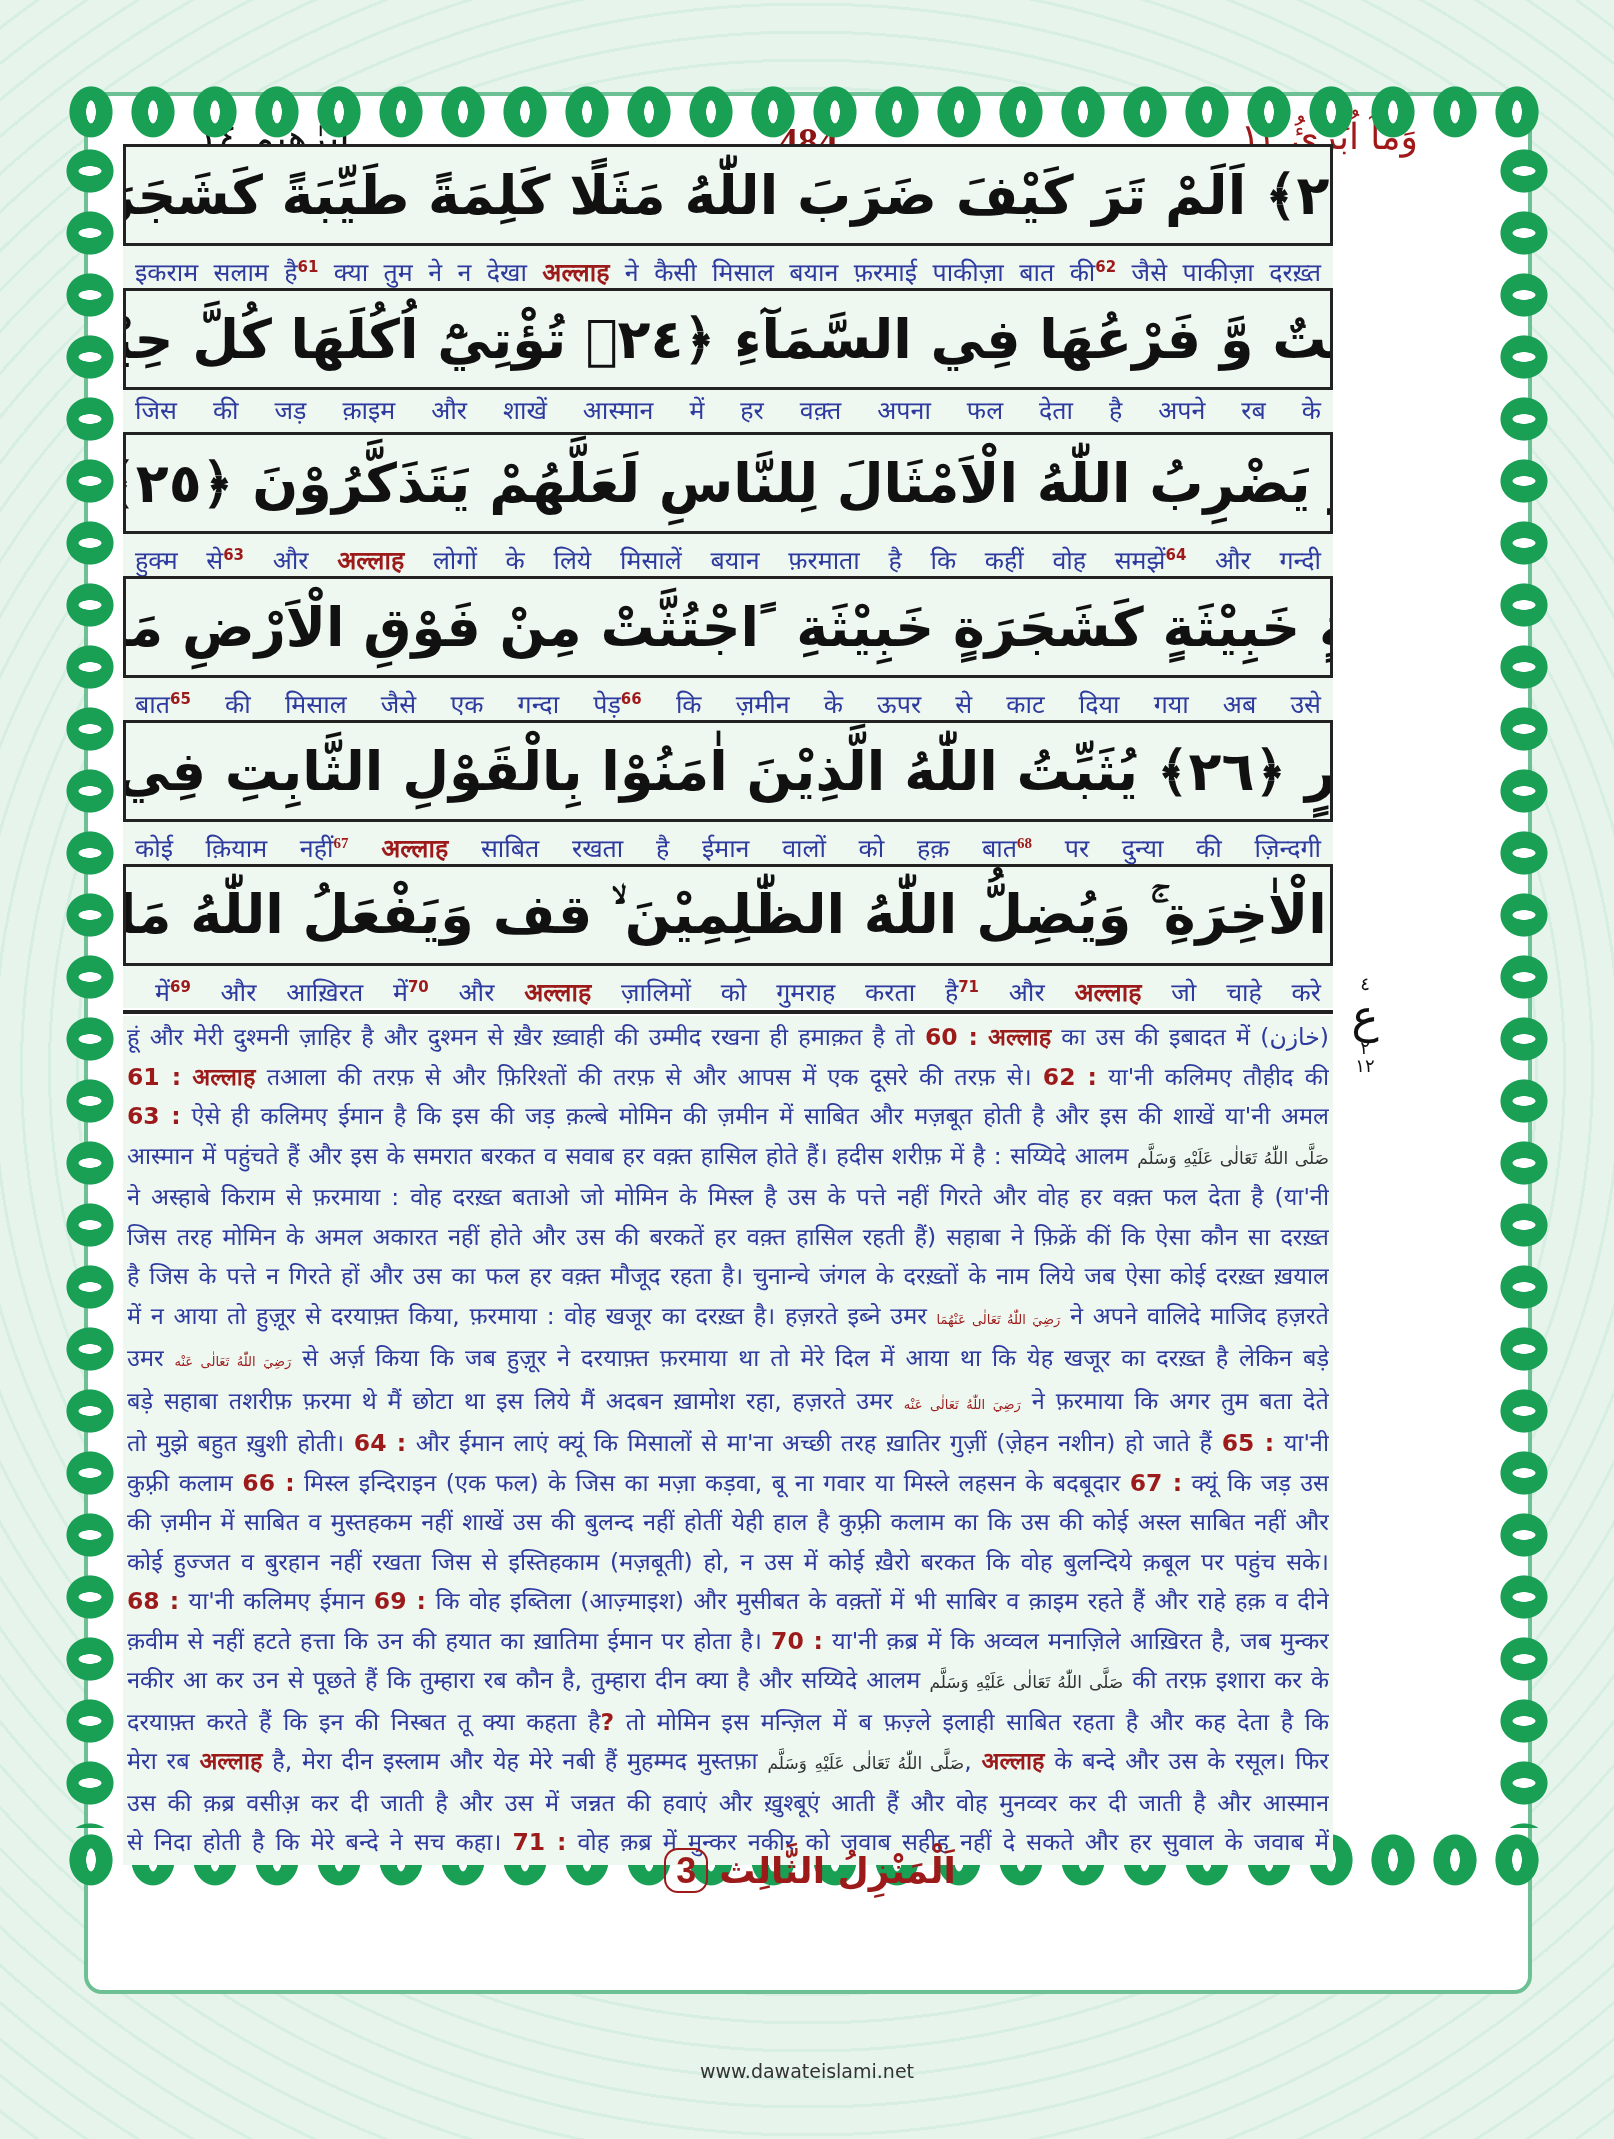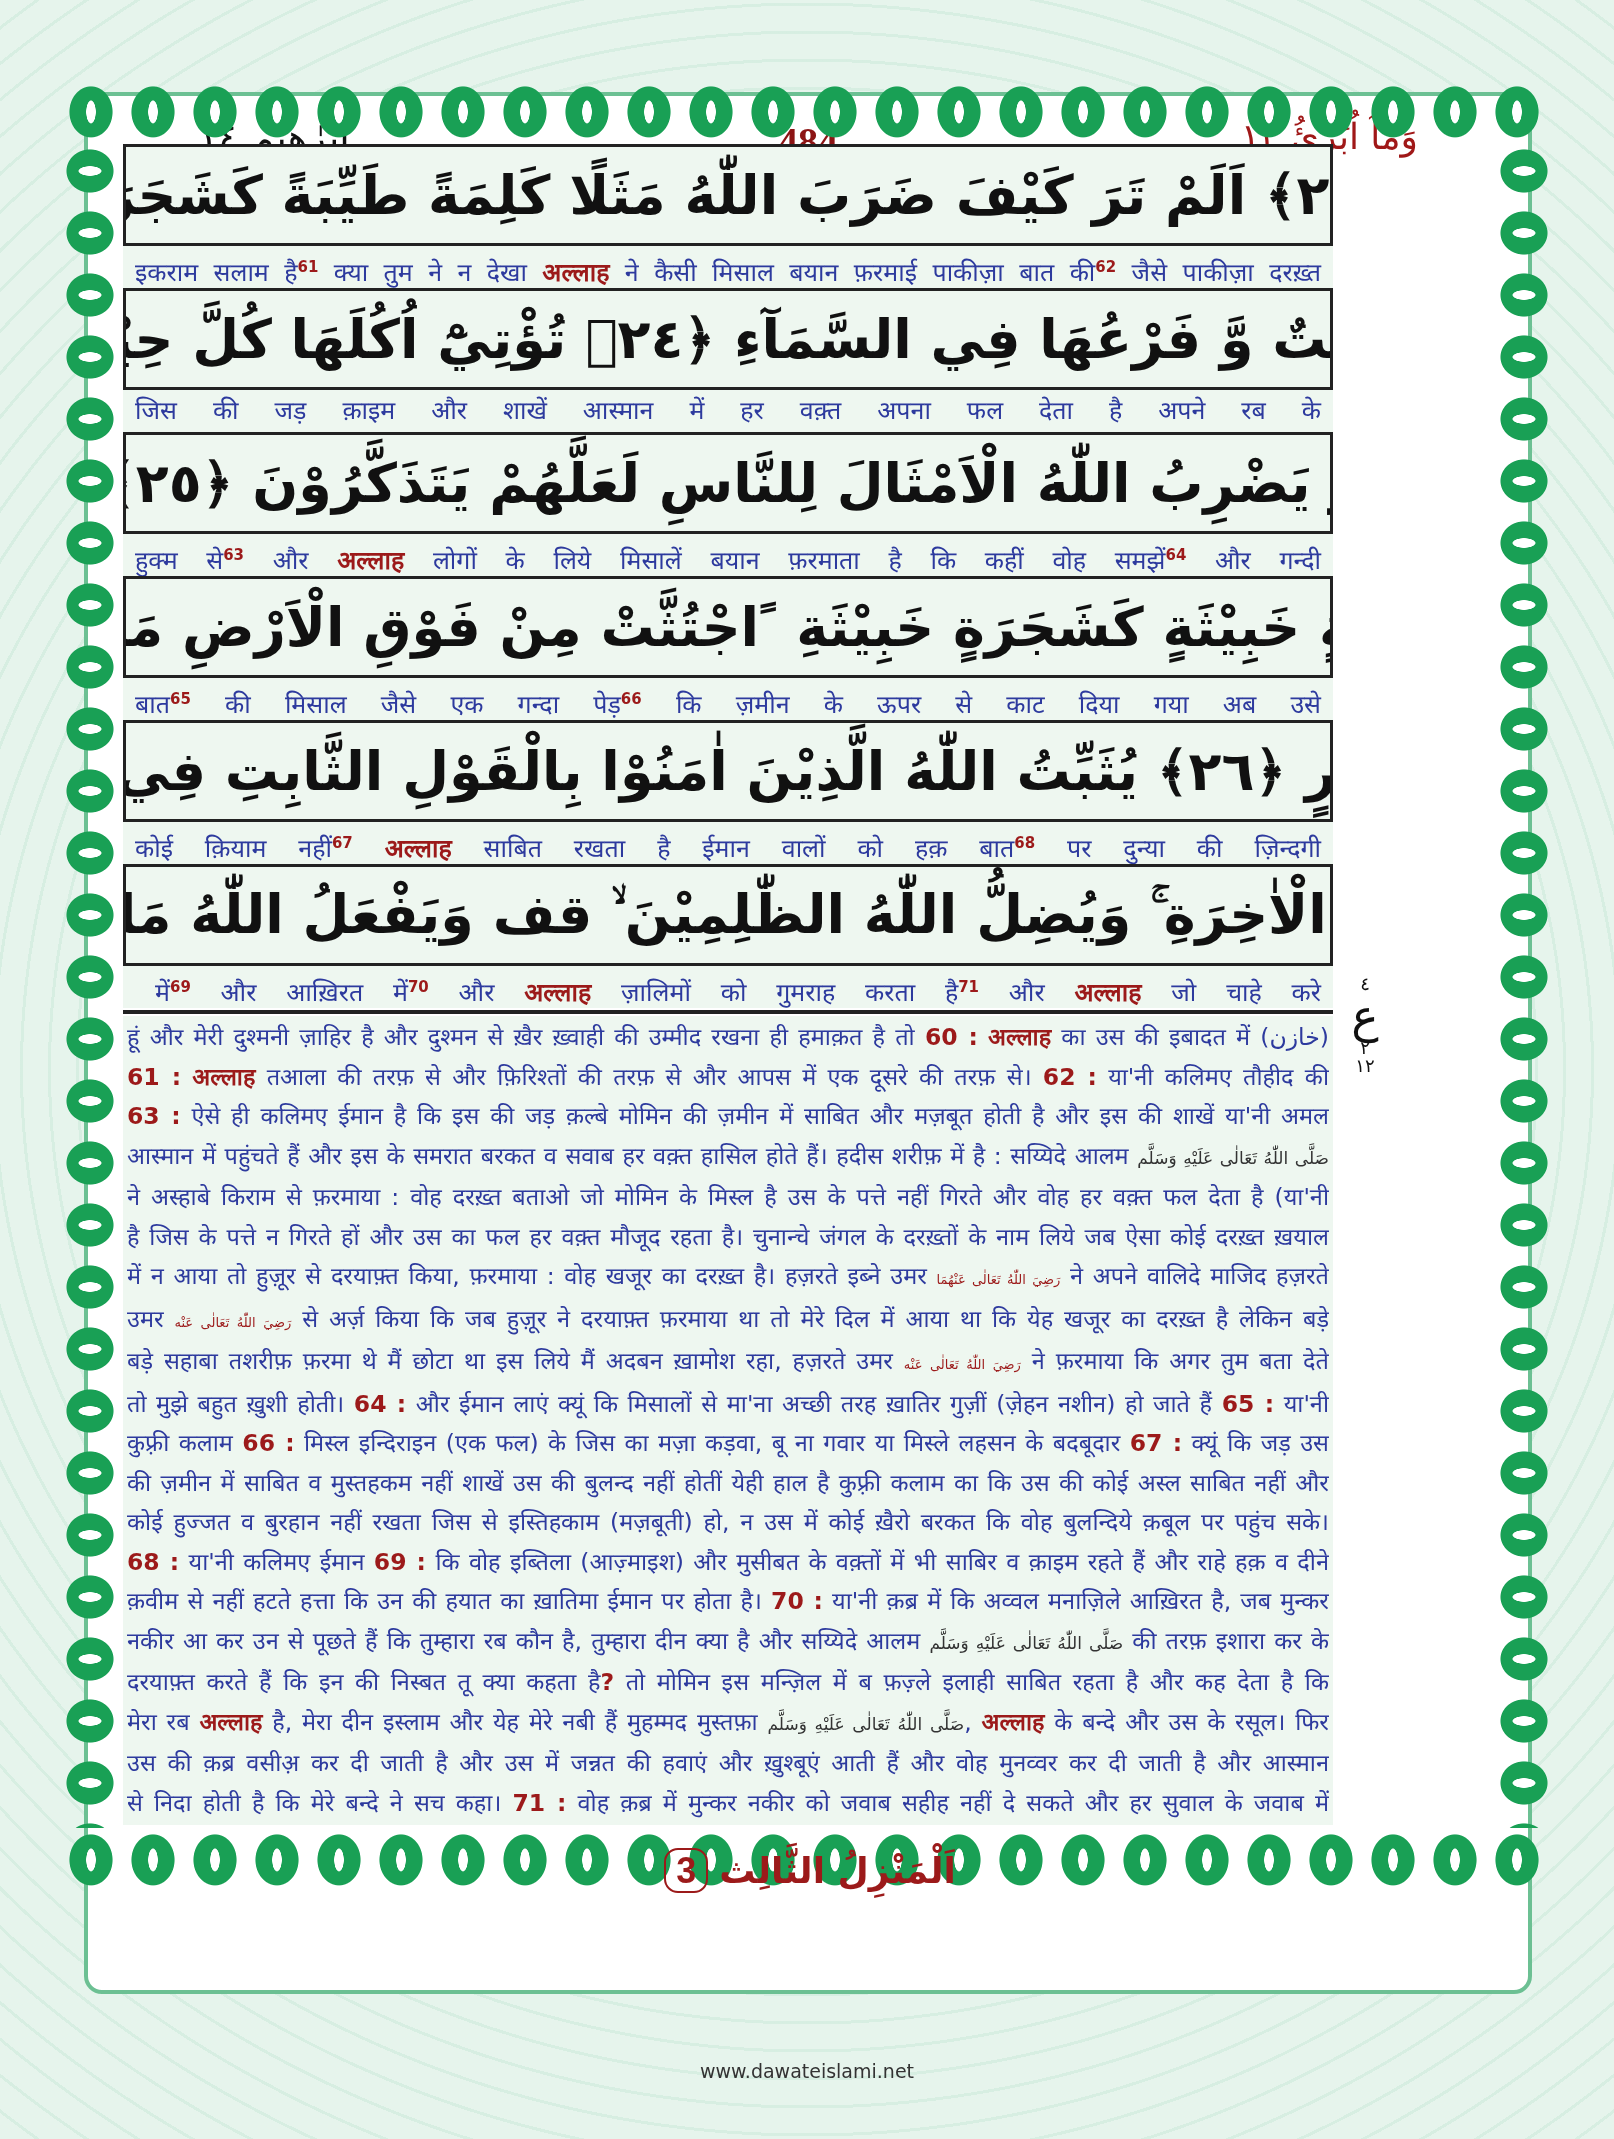--- a/index.html
+++ b/index.html
@@ -107,36 +107,37 @@
       <div class="ayah-box">
         <div class="ayah-text">كَلِمَةٍ خَبِيْثَةٍ كَشَجَرَةٍ خَبِيْثَةِ ﹰاجْتُثَّتْ مِنْ فَوْقِ الْاَرْضِ مَا لَهَا</div>
       </div>
       <div class="trans">
         <span style="width: 100%; text-align: justify; text-align-last: justify; display: block;">बात<sup>65</sup> की मिसाल जैसे एक गन्दा पेड़<sup>66</sup> कि ज़मीन के ऊपर से काट दिया गया अब उसे</span>
       </div>
       <div class="ayah-box">
         <div class="ayah-text">مِنْ قَرَارٍ ﴿٢٦﴾ يُثَبِّتُ اللّٰهُ الَّذِيْنَ اٰمَنُوْا بِالْقَوْلِ الثَّابِتِ فِي الْحَيٰوةِ</div>
       </div>
       <div class="trans">
-        <span style="width: 100%; text-align: justify; text-align-last: justify; display: block;">कोई क़ियाम नहीं<sup>67</sup>   <span class="allah">अल्लाह</span> साबित रखता है ईमान वालों को हक़ बात<sup>68</sup> पर दुन्या की ज़िन्दगी</span>
+        <span style="width: 100%; text-align: justify; text-align-last: justify; display: block; font-family: Liberation Serif, serif;">कोई क़ियाम नहीं<sup>67</sup>   <span class="allah">अल्लाह</span> साबित रखता है ईमान वालों को हक़ बात<sup>68</sup> पर दुन्या की ज़िन्दगी</span>
       </div>
       <div class="ayah-box">
         <div class="ayah-text">الدُّنْيَا وَفِي الْاٰخِرَةِ ۚ وَيُضِلُّ اللّٰهُ الظّٰلِمِيْنَ ۙ قف وَيَفْعَلُ اللّٰهُ مَا يَشَآءُ ﴿٢٧﴾</div>
       </div>
       <div class="trans">
         <span style="width: 100%; text-align: justify; text-align-last: justify; display: block; margin-left: 20px;">में<sup>69</sup> और आख़िरत में<sup>70</sup>   और <span class="allah">अल्लाह</span> ज़ालिमों को गुमराह करता है<sup>71</sup>   और <span class="allah">अल्लाह</span> जो चाहे करे</span>
       </div>
     </div>
   <div class="divider"></div>
   <div class="notes" id="notes">
       <div class="note-line">हूं और मेरी दुश्मनी ज़ाहिर है और दुश्मन से ख़ैर ख़्वाही की उम्मीद रखना ही हमाक़त है तो <span class="num">60 :</span> <span class="allah">अल्लाह</span> का उस की इबादत में (خازن)</div>
       <div class="note-line"><span class="num">61 :</span> <span class="allah">अल्लाह</span> तआला की तरफ़ से और फ़िरिश्तों की तरफ़ से और आपस में एक दूसरे की तरफ़ से। <span class="num">62 :</span> या'नी कलिमए तौहीद की</div>
       <div class="note-line"><span class="num">63 :</span> ऐसे ही कलिमए ईमान है कि इस की जड़ क़ल्बे मोमिन की ज़मीन में साबित और मज़बूत होती है और इस की शाखें या'नी अमल</div>
       <div class="note-line">आस्मान में पहुंचते हैं और इस के समरात बरकत व सवाब हर वक़्त हासिल होते हैं। हदीस शरीफ़ में है : सय्यिदे आलम <span class="honor-b">صَلَّى اللّٰهُ تَعَالٰى عَلَيْهِ وَسَلَّم</span></div>
       <div class="note-line">ने अस्हाबे किराम से फ़रमाया : वोह दरख़्त बताओ जो मोमिन के मिस्ल है उस के पत्ते नहीं गिरते और वोह हर वक़्त फल देता है (या'नी</div>
+      <div class="note-line">जिस तरह मोमिन के अमल अकारत नहीं होते और उस की बरकतें हर वक़्त हासिल रहती हैं) सहाबा ने फ़िक्रें कीं कि ऐसा कौन सा दरख़्त</div>
       <div class="note-line">है जिस के पत्ते न गिरते हों और उस का फल हर वक़्त मौजूद रहता है। चुनान्चे जंगल के दरख़्तों के नाम लिये जब ऐसा कोई दरख़्त ख़याल</div>
       <div class="note-line">में न आया तो हुज़ूर से दरयाफ़्त किया, फ़रमाया : वोह खजूर का दरख़्त है। हज़रते इब्ने उमर <span class="honor">رَضِيَ اللّٰهُ تَعَالٰى عَنْهُمَا</span> ने अपने वालिदे माजिद हज़रते</div>
       <div class="note-line">उमर <span class="honor">رَضِيَ اللّٰهُ تَعَالٰى عَنْه</span> से अर्ज़ किया कि जब हुज़ूर ने दरयाफ़्त फ़रमाया था तो मेरे दिल में आया था कि येह खजूर का दरख़्त है लेकिन बड़े</div>
       <div class="note-line">बड़े सहाबा तशरीफ़ फ़रमा थे मैं छोटा था इस लिये मैं अदबन ख़ामोश रहा, हज़रते उमर <span class="honor">رَضِيَ اللّٰهُ تَعَالٰى عَنْه</span> ने फ़रमाया कि अगर तुम बता देते</div>
       <div class="note-line">तो मुझे बहुत ख़ुशी होती। <span class="num">64 :</span> और ईमान लाएं क्यूं कि मिसालों से मा'ना अच्छी तरह ख़ातिर गुज़ीं (ज़ेहन नशीन) हो जाते हैं <span class="num">65 :</span> या'नी</div>
       <div class="note-line">कुफ़्री कलाम <span class="num">66 :</span> मिस्ल इन्दिराइन (एक फल) के जिस का मज़ा कड़वा, बू ना गवार या मिस्ले लहसन के बदबूदार <span class="num">67 :</span> क्यूं कि जड़ उस</div>
       <div class="note-line">की ज़मीन में साबित व मुस्तहकम नहीं शाखें उस की बुलन्द नहीं होतीं येही हाल है कुफ़्री कलाम का कि उस की कोई अस्ल साबित नहीं और</div>
       <div class="note-line">कोई हुज्जत व बुरहान नहीं रखता जिस से इस्तिहकाम (मज़बूती) हो, न उस में कोई ख़ैरो बरकत कि वोह बुलन्दिये क़बूल पर पहुंच सके।</div>
       <div class="note-line"><span class="num">68 :</span> या'नी कलिमए ईमान <span class="num">69 :</span> कि वोह इब्तिला (आज़्माइश) और मुसीबत के वक़्तों में भी साबिर व क़ाइम रहते हैं और राहे हक़ व दीने</div>
       <div class="note-line">क़वीम से नहीं हटते हत्ता कि उन की हयात का ख़ातिमा ईमान पर होता है। <span class="num">70 :</span> या'नी क़ब्र में कि अव्वल मनाज़िले आख़िरत है, जब मुन्कर</div>

